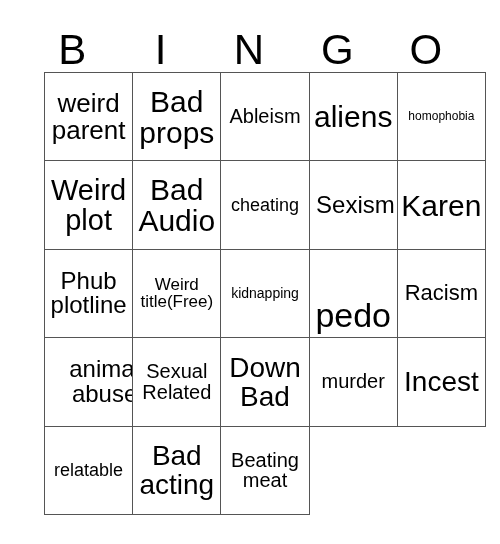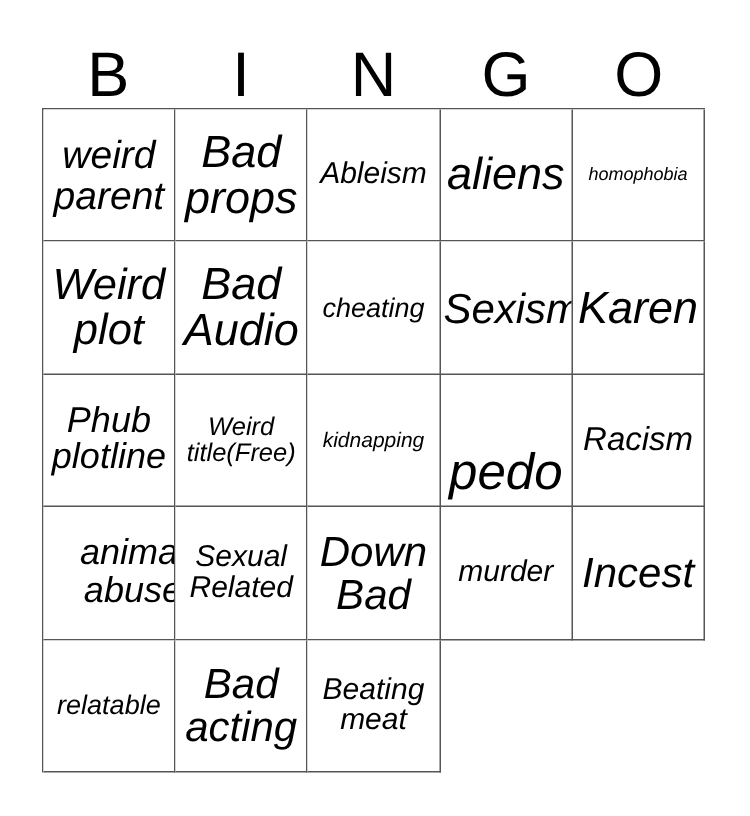--- a/index.html
+++ b/index.html
@@ -40,32 +40,31 @@
     font-size: 42px;
     line-height: 44px;
     font-weight: 400;
     color: #000000;
     letter-spacing: 0px;
   }
 
   
   #bingo-grid {
     position: absolute;
-    left: 28px;
+    left: 44px;
     top: 72px;
     width: 442px;
     height: 443px;
     border-top: 1px solid #555555;
     border-left: 1px solid #555555;
     box-sizing: border-box;
     display: grid;
     grid-template-columns: repeat(5, 1fr);
     grid-template-rows: repeat(5, 1fr);
     background: #ffffff;
-    font-style: italic;
   }
 
   .bingo-cell {
     border-right: 1px solid #555555;
     border-bottom: 1px solid #555555;
     box-sizing: border-box;
     display: flex;
     align-items: center;
     justify-content: center;
     text-align: center;
@@ -122,21 +121,21 @@
 plot</span>
       </div>
     <div class="bingo-cell">
         <span class="cell-text" style="font-size: 30px;">Bad
 Audio</span>
       </div>
     <div class="bingo-cell">
         <span class="cell-text" style="font-size: 18px;">cheating</span>
       </div>
     <div class="bingo-cell">
-        <span class="cell-text" style="font-size: 28px;">Sexism</span>
+        <span class="cell-text" style="font-size: 24px; text-align: right;">Sexism</span>
       </div>
 
     <div class="bingo-cell">
         <span class="cell-text" style="font-size: 30px;">Karen</span>
       </div>
     <div class="bingo-cell">
         <span class="cell-text" style="font-size: 24px;">Phub
 plotline</span>
       </div>
     <div class="bingo-cell">

